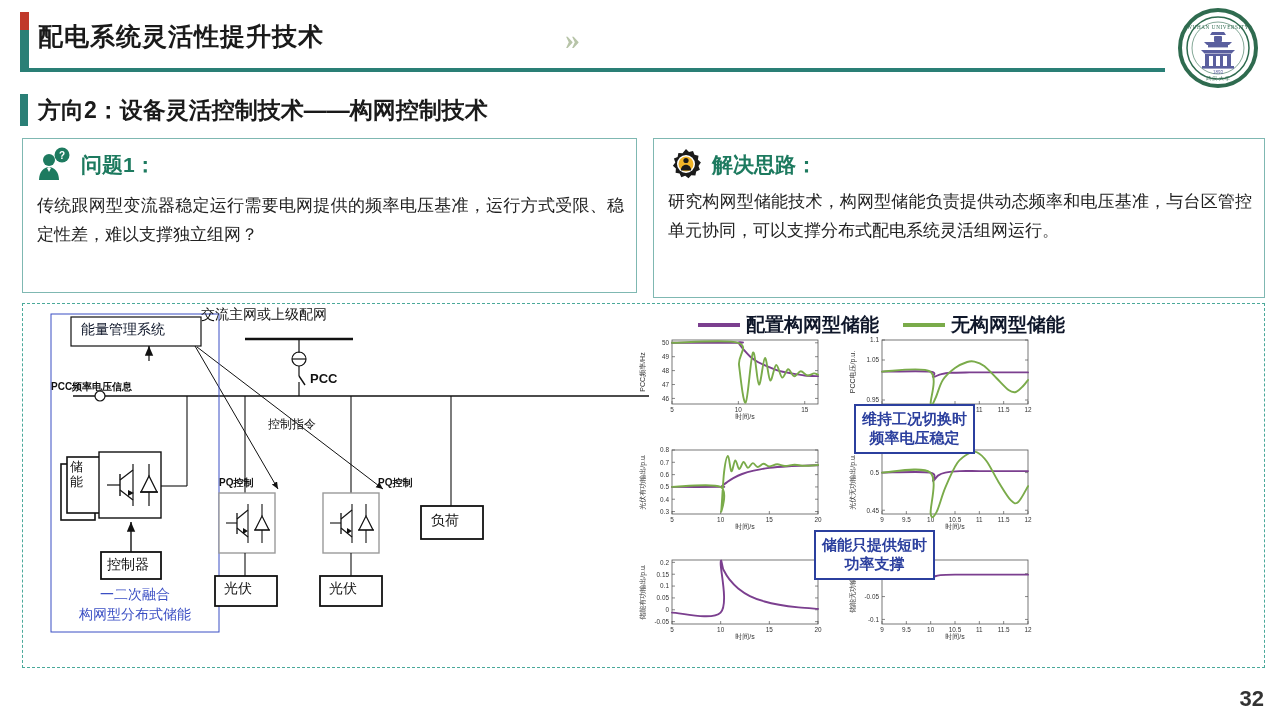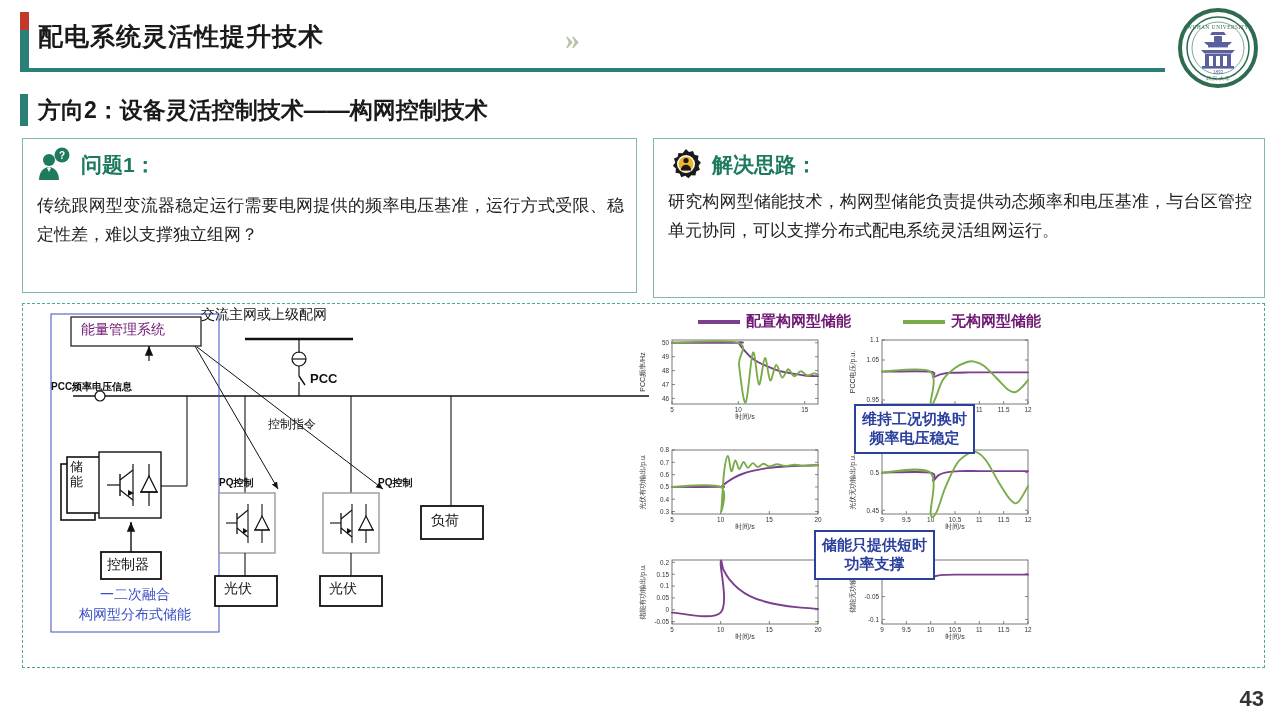--- a/index.html
+++ b/index.html
@@ -75,21 +75,21 @@
   }
 
   
   #circuit { position:absolute; left:0px; top:0px; width:640px; height:363px; }
 
   
   #charts { position:absolute; left:615px; top:8px; width:628px; height:355px; }
   .legend-row { position:absolute; left:40px; top:0px; width:560px; height:22px; }
   .legend-item { position:absolute; display:flex; align-items:center; }
   .legend-swatch { width:42px; height:4px; margin-right:6px; }
-  .legend-label { font-size:15px; font-weight:bold; color:#701a75; white-space:nowrap; }
+  .legend-label { font-size:19px; font-weight:bold; color:#0f172a; white-space:nowrap; }
 
   .callout {
     position:absolute; border:2px solid #2b3f9e; background:#ffffff;
     color:#2b3f9e; font-size:15px; font-weight:bold; text-align:center;
     line-height:1.25; padding:4px 6px; white-space:nowrap; z-index:30;
   }
   #callout-1 { left:176px; top:92px;margin-left:40px; }
   #callout-2 { left:176px; top:218px; }
 
   .plot { position:absolute; }
@@ -258,21 +258,21 @@
       <line x1="343" y1="226" x2="343" y2="239" stroke="#111" stroke-width="1.1"></line>
       <line x1="328" y1="249" x2="328" y2="272" stroke="#111" stroke-width="1.1"></line>
       <rect x="297" y="272" width="62" height="30" fill="#ffffff" stroke="#111" stroke-width="1.8"></rect>
 
       <line x1="428" y1="92" x2="428" y2="202" stroke="#111" stroke-width="1.1"></line>
       <rect x="398" y="202" width="62" height="33" fill="#ffffff" stroke="#111" stroke-width="1.8"></rect>
     </svg>
 
     
     <div style="position:absolute;left:178px;top:2px;font-size:14px;color:#111;font-family:'DejaVu Serif','Liberation Serif',serif;">交流主网或上级配网</div>
-    <div style="position:absolute;left:58px;top:17px;font-size:14px;color:#701a75;font-family:'DejaVu Serif','Liberation Serif',serif;">能量管理系统</div>
+    <div style="position:absolute;left:58px;top:17px;font-size:14px;color:#0f172a;font-family:'DejaVu Serif','Liberation Serif',serif;">能量管理系统</div>
     <div style="position:absolute;left:28px;top:76px;font-size:10px;font-weight:bold;color:#111;text-align:right;">PCC频率电压信息</div>
     <div style="position:absolute;left:287px;top:67px;font-size:13px;font-weight:bold;color:#111;">PCC</div>
     <div style="position:absolute;left:245px;top:112px;font-size:12px;color:#111;font-family:'DejaVu Serif','Liberation Serif',serif;">控制指令</div>
     <div style="position:absolute;left:47px;top:156px;width:24px;font-size:13px;line-height:1.12;color:#111;font-family:'DejaVu Serif','Liberation Serif',serif;">储能</div>
     <div style="position:absolute;left:84px;top:252px;font-size:14px;color:#111;font-family:'DejaVu Serif','Liberation Serif',serif;">控制器</div>
     <div style="position:absolute;left:196px;top:172px;font-size:10px;font-weight:bold;color:#111;">PQ控制</div>
     <div style="position:absolute;left:355px;top:172px;font-size:10px;font-weight:bold;color:#111;">PQ控制</div>
     <div style="position:absolute;left:201px;top:276px;font-size:14px;color:#111;font-family:'DejaVu Serif','Liberation Serif',serif;">光伏</div>
     <div style="position:absolute;left:306px;top:276px;font-size:14px;color:#111;font-family:'DejaVu Serif','Liberation Serif',serif;">光伏</div>
     <div style="position:absolute;left:408px;top:208px;font-size:14px;color:#111;font-family:'DejaVu Serif','Liberation Serif',serif;">负荷</div>
@@ -487,13 +487,13 @@
       <div>维持工况切换时</div>
       <div>频率电压稳定</div>
     </div>
     <div class="callout" id="callout-2">
       <div>储能只提供短时</div>
       <div>功率支撑</div>
     </div>
   </div>
 </div>
 
-<div id="page-num">43</div>
+<div id="page-num">32</div>
 
 </body></html>

